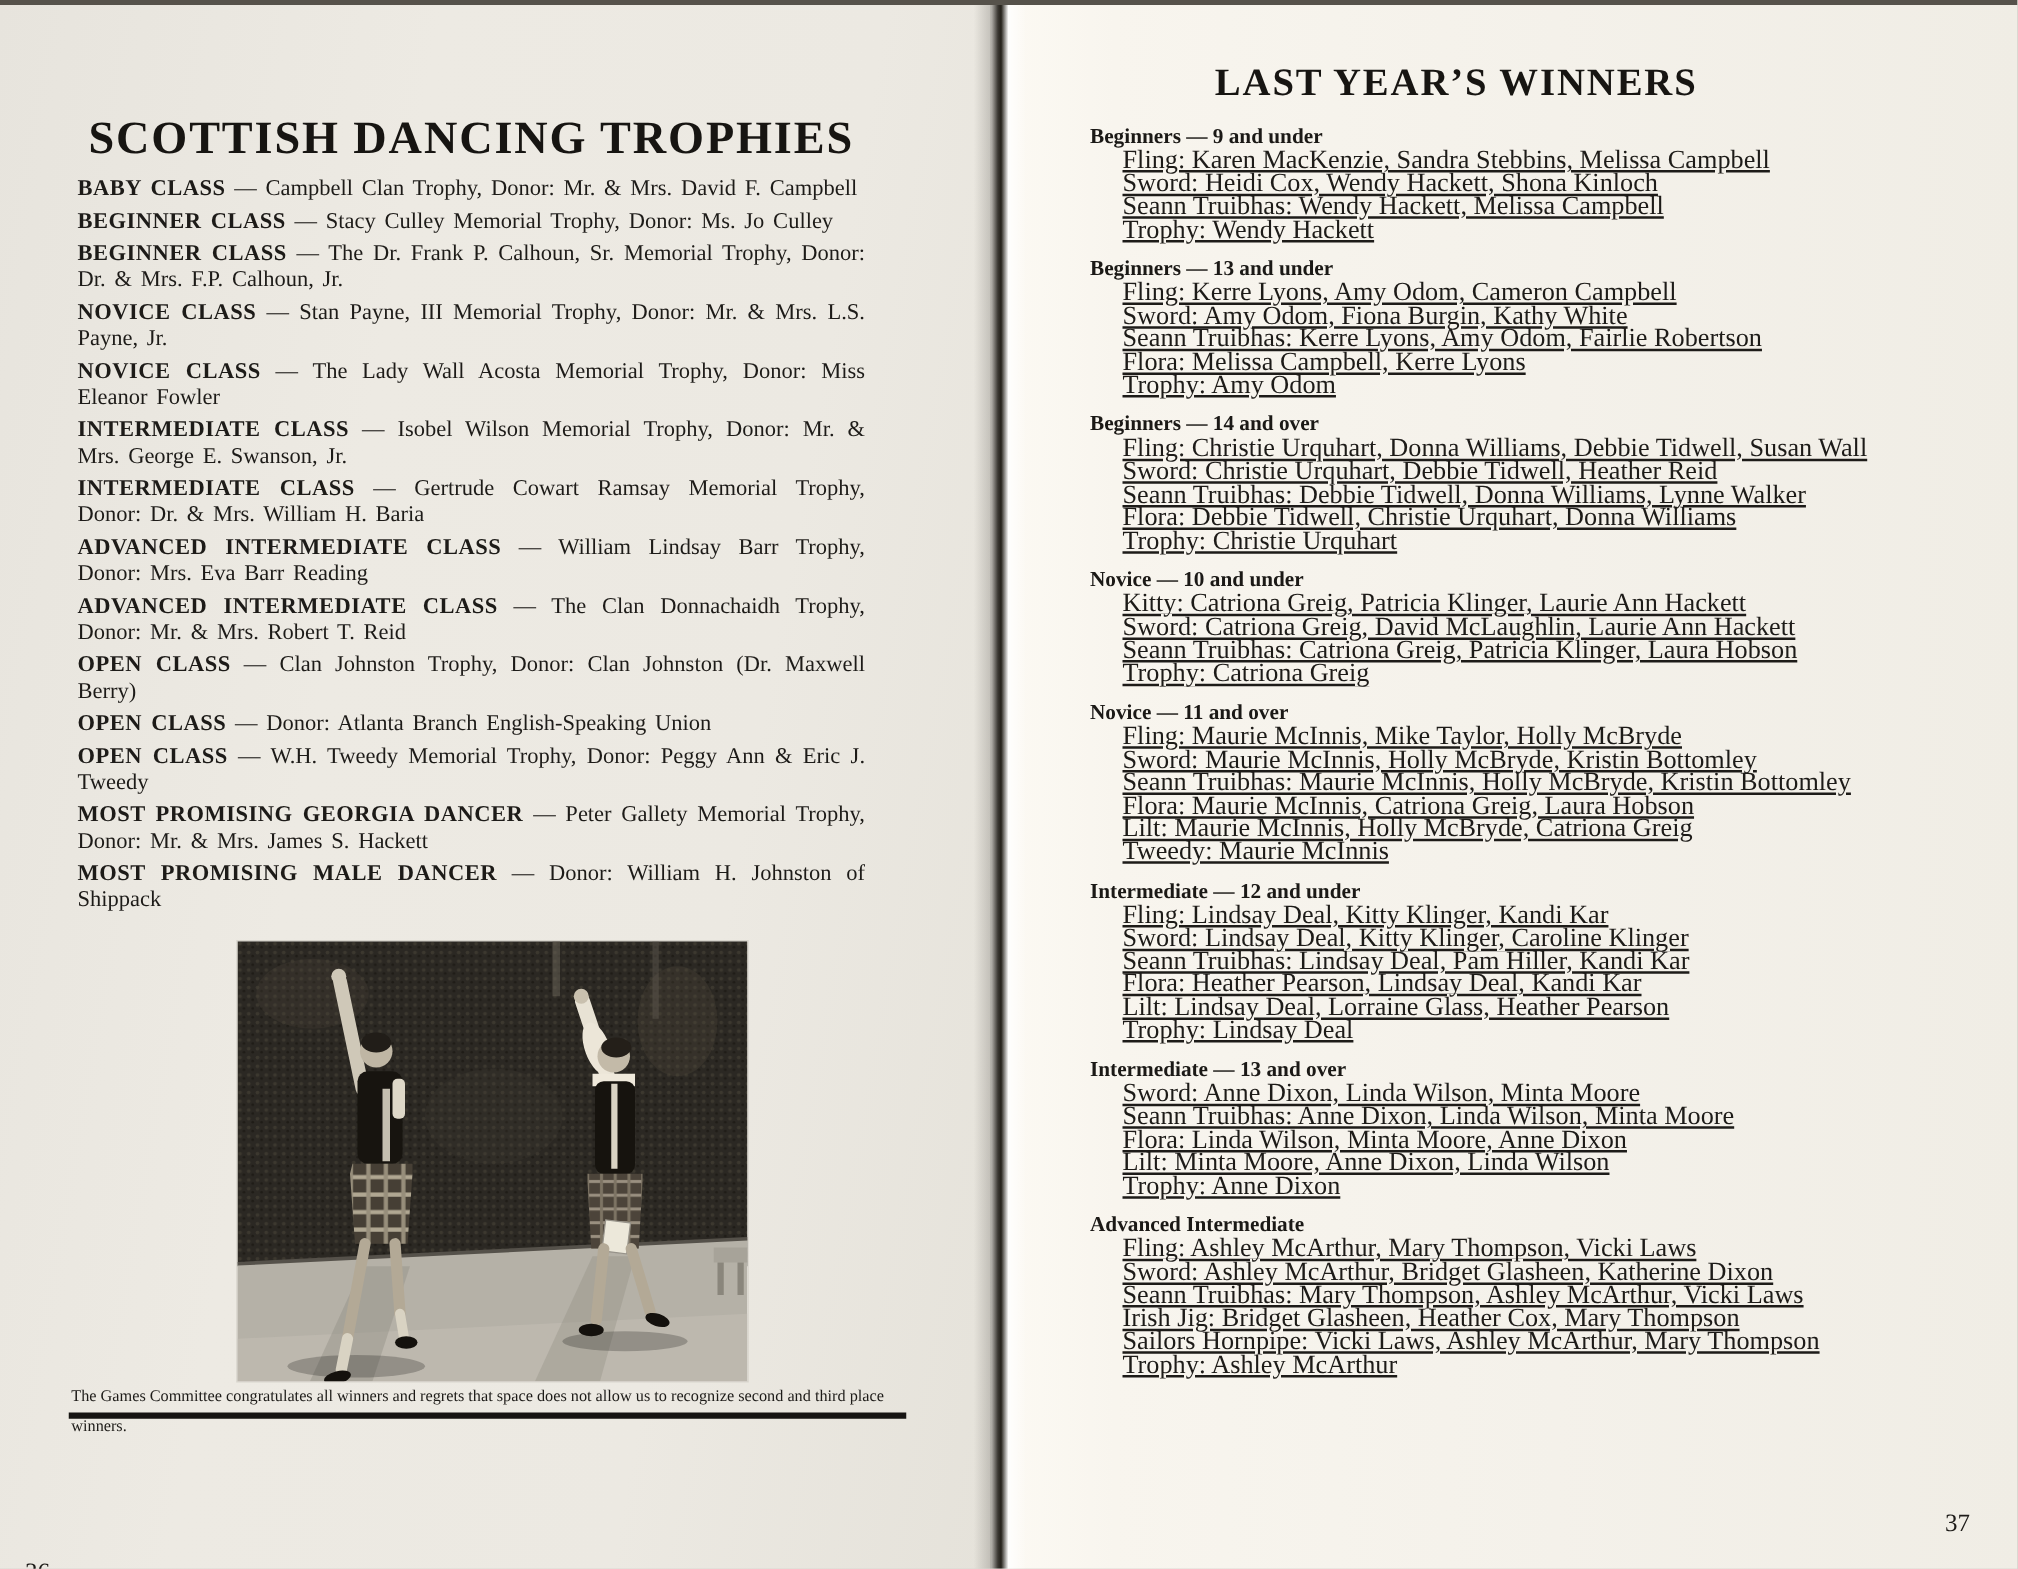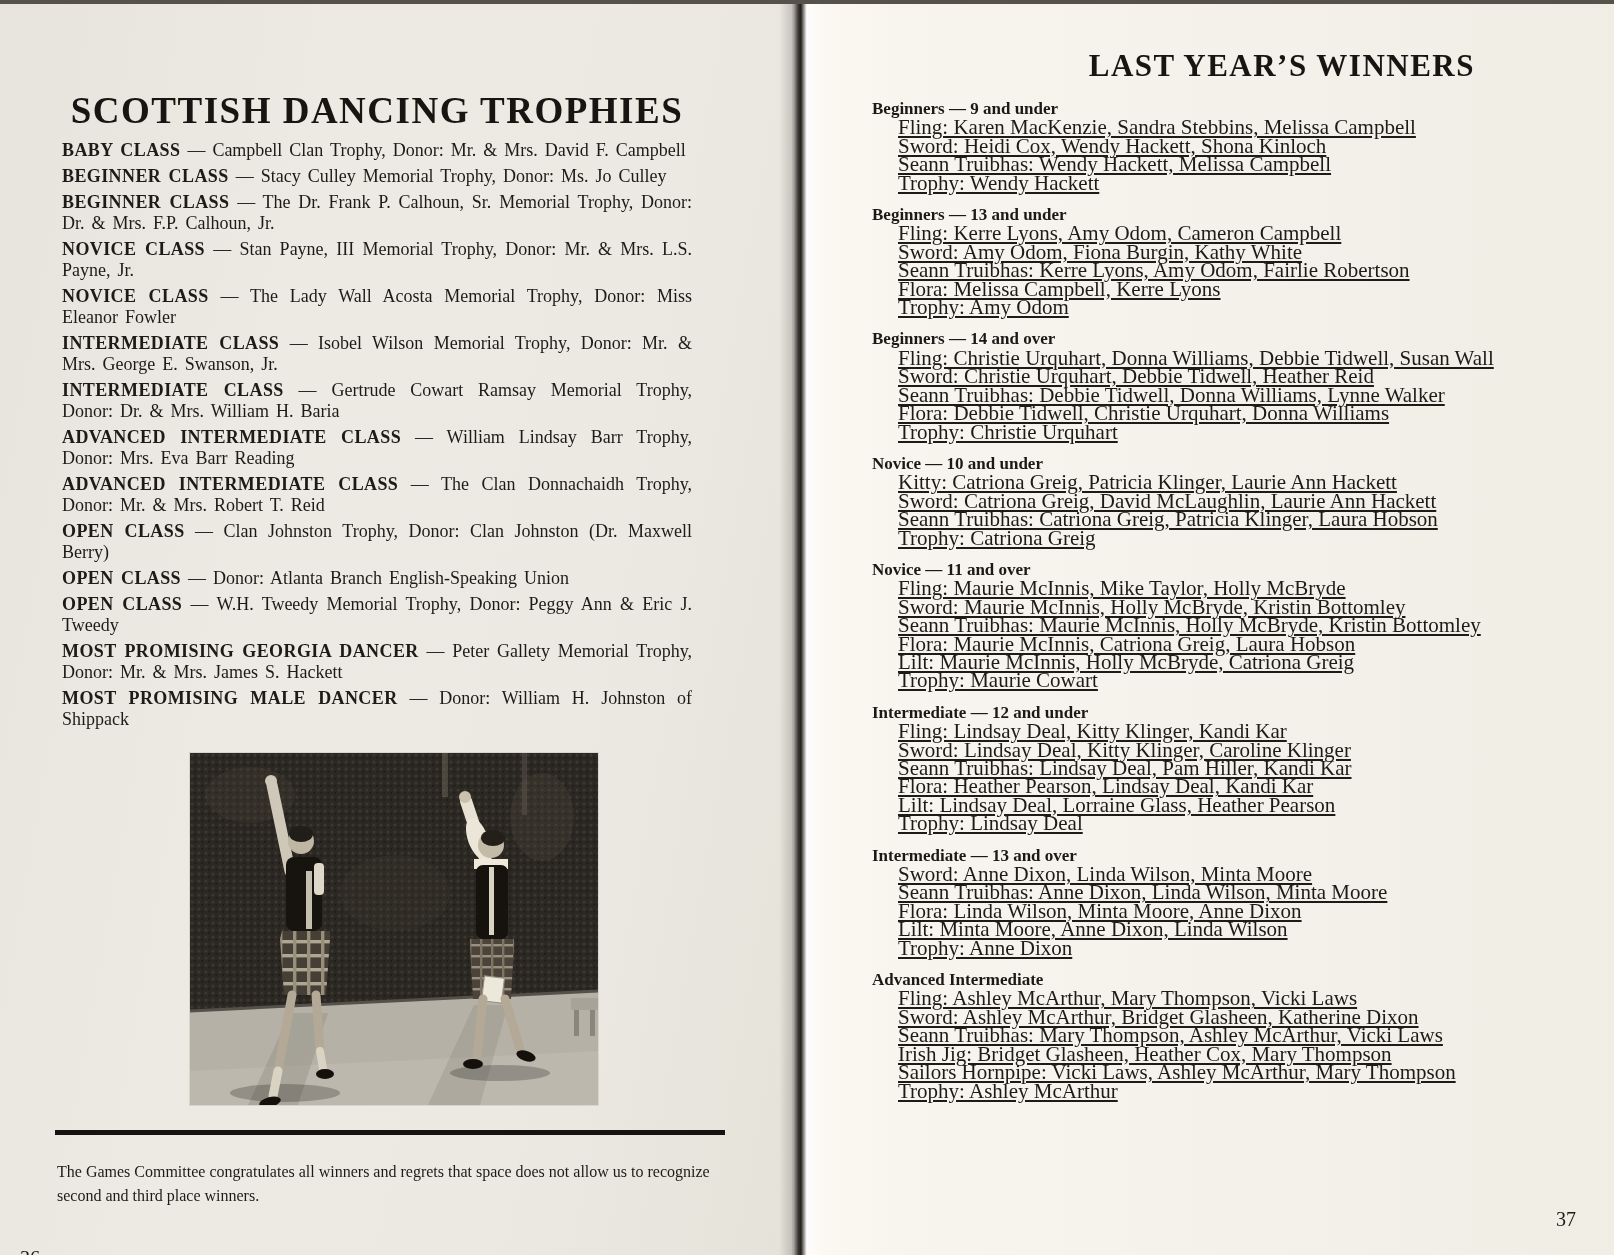--- a/index.html
+++ b/index.html
@@ -17,25 +17,25 @@
     font-weight:700;font-size:37px;line-height:1.1;letter-spacing:1.5px;color:#171512;}
   .entries{position:absolute;top:140px;left:62px;width:630px;}
   .entry{margin:0 0 5px 0;font-size:18px;line-height:21px;text-align:justify;word-spacing:2.5px;color:#1d1b18;}
   .entry .lab{font-weight:700;letter-spacing:.4px;}
   .entry .sep{white-space:pre;}
 
   .photo{position:absolute;left:190px;top:753px;width:408px;height:352px;box-shadow:0 0 0 1px #d8d5cd;}
   .photo svg{display:block;width:100%;height:100%;}
 
   .rule{position:absolute;left:55px;top:1130px;width:670px;height:5px;background:#161412;}
-  .footer{position:absolute;left:57px;top:1144px;width:678px;font-size:16px;line-height:24px;color:#1d1b18;}
+  .footer{position:absolute;left:57px;top:1092px;width:678px;font-size:13px;line-height:24px;color:#1d1b18;}
   .pn-left{position:absolute;left:20px;top:1206px;font-size:20px;color:#1d1b18;margin-top:41px;}
   .pn-right{position:absolute;left:1556px;top:1208px;font-size:20px;color:#1d1b18;}
 
-  .rp-title{position:absolute;top:22px;left:855px;width:620px;text-align:right;
+  .rp-title{position:absolute;top:22px;left:855px;width:620px;text-align:center;
     font-weight:700;font-size:31px;line-height:1.15;letter-spacing:1.5px;color:#171512;}
   .sections{position:absolute;left:872px;top:100px;width:640px;color:#1d1b18;}
   .wsec{margin:0 0 14px 0;}
   .wsec h3{margin:0;font-size:17px;font-weight:700;line-height:18.4px;color:#1b1916;}
   .wline{margin:0;padding-left:26px;font-size:21px;line-height:18.4px;text-decoration:underline;}
 </style>
 </head>
 <body>
 
 <div class="spread">
@@ -176,21 +176,21 @@
         <p class="wline">Seann Truibhas: Catriona Greig, Patricia Klinger, Laura Hobson</p>
         <p class="wline">Trophy: Catriona Greig</p>
       </section>
       <section class="wsec">
         <h3>Novice — 11 and over</h3>
         <p class="wline">Fling: Maurie McInnis, Mike Taylor, Holly McBryde</p>
         <p class="wline">Sword: Maurie McInnis, Holly McBryde, Kristin Bottomley</p>
         <p class="wline">Seann Truibhas: Maurie McInnis, Holly McBryde, Kristin Bottomley</p>
         <p class="wline">Flora: Maurie McInnis, Catriona Greig, Laura Hobson</p>
         <p class="wline">Lilt: Maurie McInnis, Holly McBryde, Catriona Greig</p>
-        <p class="wline">Trophy: Maurie Cowart</p>
+        <p class="wline">Tweedy: Maurie McInnis</p>
       </section>
       <section class="wsec">
         <h3>Intermediate — 12 and under</h3>
         <p class="wline">Fling: Lindsay Deal, Kitty Klinger, Kandi Kar</p>
         <p class="wline">Sword: Lindsay Deal, Kitty Klinger, Caroline Klinger</p>
         <p class="wline">Seann Truibhas: Lindsay Deal, Pam Hiller, Kandi Kar</p>
         <p class="wline">Flora: Heather Pearson, Lindsay Deal, Kandi Kar</p>
         <p class="wline">Lilt: Lindsay Deal, Lorraine Glass, Heather Pearson</p>
         <p class="wline">Trophy: Lindsay Deal</p>
       </section>

